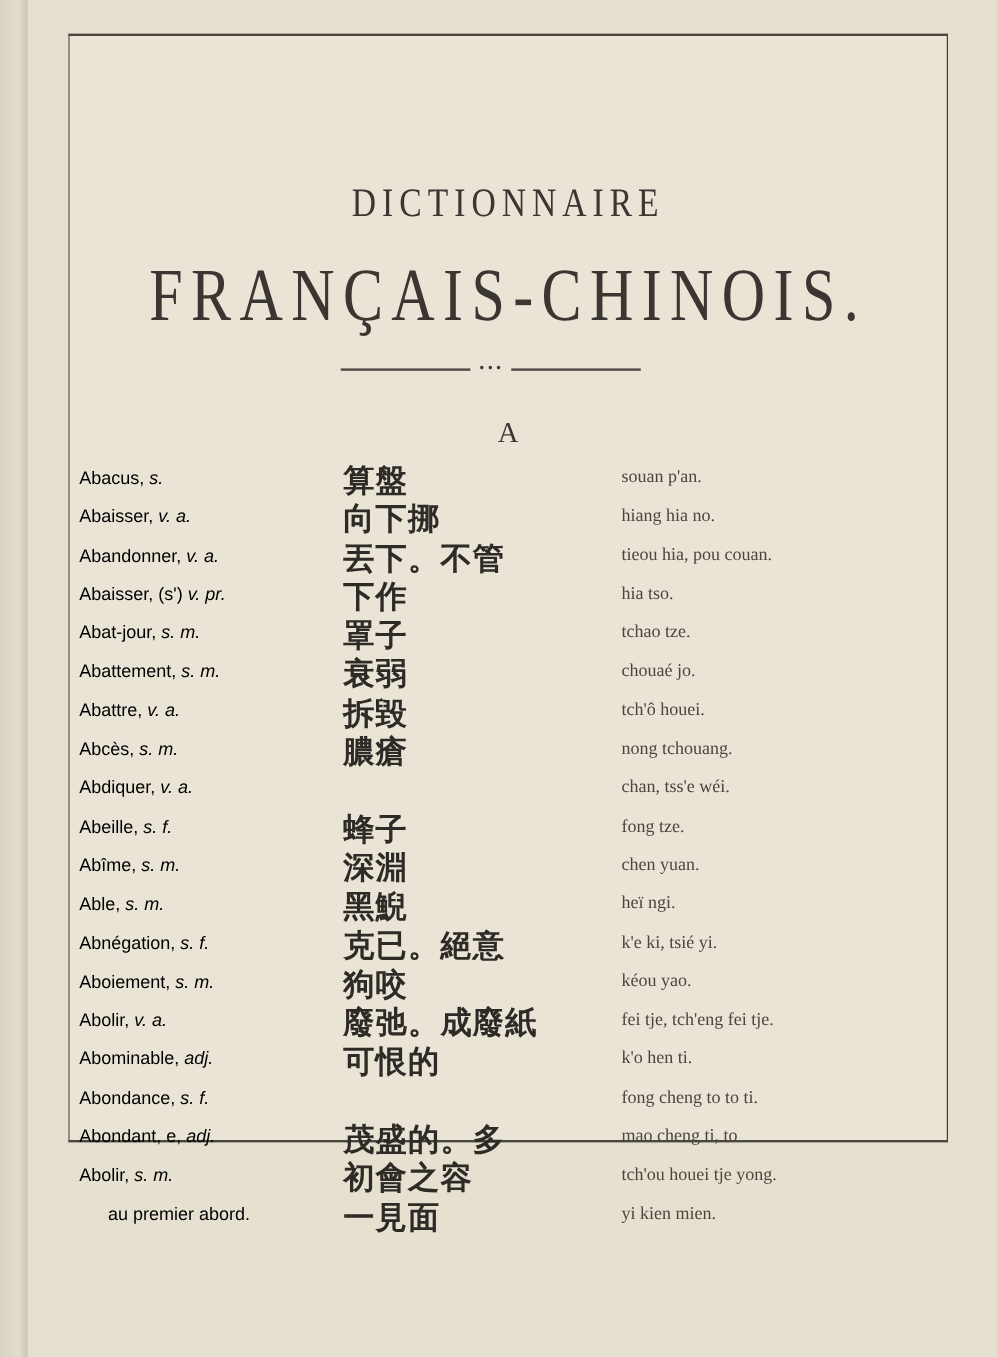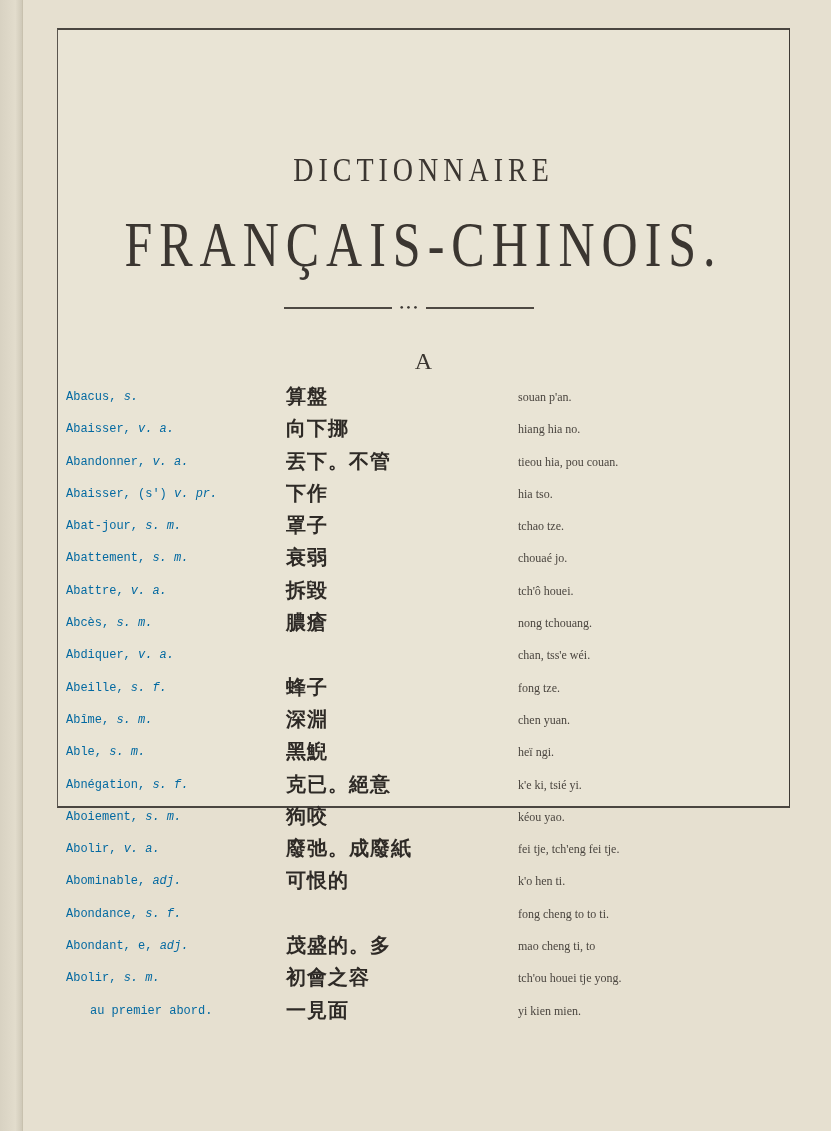--- a/index.html
+++ b/index.html
@@ -9,21 +9,21 @@
     position: relative; overflow: hidden;
     font-family: "DejaVu Serif", "Liberation Serif", serif;
     color: #3a3530;
   }
   .binding {
     position: absolute; left: 0; top: 0; width: 22px; height: 1131px;
     background: linear-gradient(to right, #d8d2c2, #e2dccc 70%, #cfc9b8);
     border-right: 1px solid #c8c1ae;
   }
   .page-frame {
-    position: absolute; left: 57px; top: 28px; width: 733px; height: 780px;
+    position: absolute; left: 57px; top: 28px; width: 733px; height: 924px;
     border-left: 1px solid #5a554e;
     border-right: 1.5px solid #3e3a35;
     border-top: 2px solid #4a4640;
     border-bottom: 2px solid #4a4640;
     box-sizing: border-box;
     background: #e9e4d5;
   }
   .title-small {
     position: absolute; left: 0; right: 0; top: 124px;
     text-align: center;
@@ -56,34 +56,34 @@
     font-family: "Liberation Serif", serif;
   }
   .entries {
     position: absolute; left: 0; top: 353px; width: 733px;
   }
   .entry {
     position: relative; height: 32.3px;
   }
   .fr {
     position: absolute; left: 8px; top: 7px;
-    font-size: 12px; color: #0369a1; white-space: nowrap;
-    font-family: Liberation Mono, monospace;
+    font-size: 15px; color: #000000; white-space: nowrap;
+    font-family: Liberation Sans, sans-serif;
   }
   .fr .pos { font-style: italic; }
   .entry.sub .fr { left: 32px; }
   .zh {
     position: absolute; left: 228px; top: 0px;
-    font-size: 20px; color: #2e2a26; white-space: nowrap;
+    font-size: 26px; color: #2e2a26; white-space: nowrap;
     letter-spacing: 1px; font-weight: bold;
     font-family: Liberation Sans, sans-serif;
   }
   .rom {
     position: absolute; left: 460px; top: 7px;
-    font-size: 12px; color: #4a453f; white-space: nowrap;
+    font-size: 15px; color: #4a453f; white-space: nowrap;
     font-family: "Liberation Serif", serif;
   }
 </style>
 </head>
 <body>
 
 <div class="binding"></div>
 
 <div class="page-frame">
 

